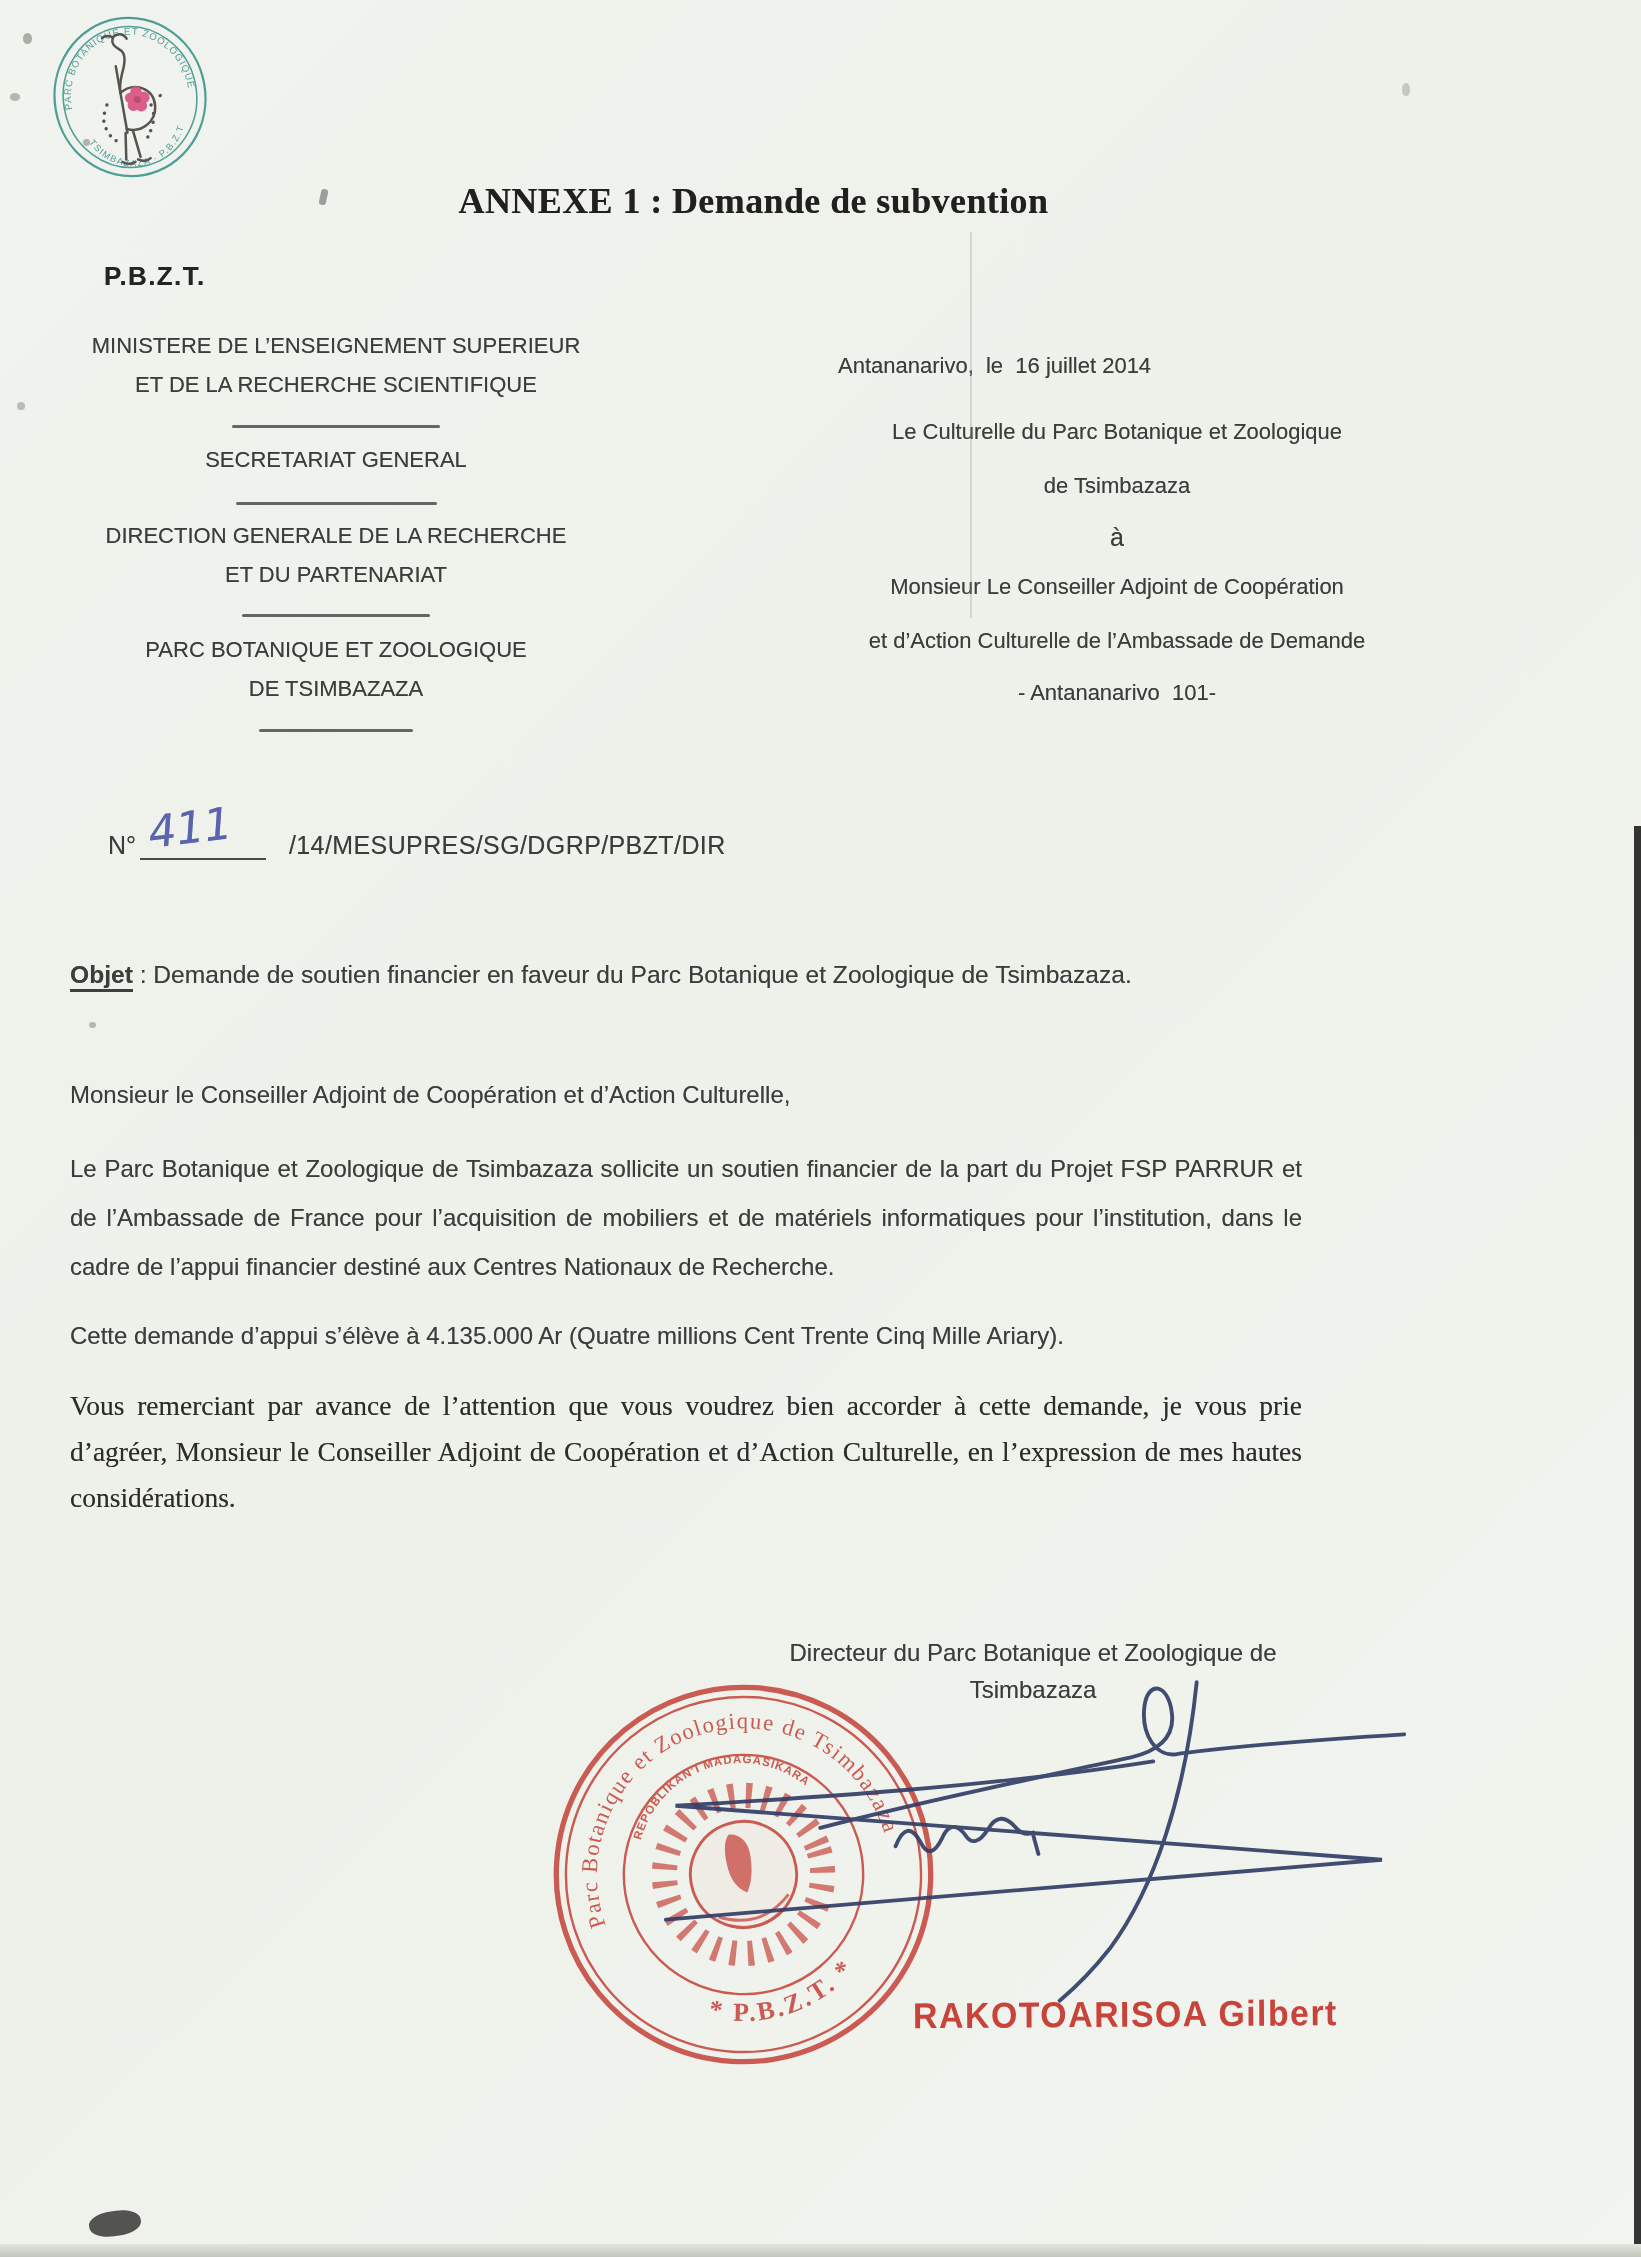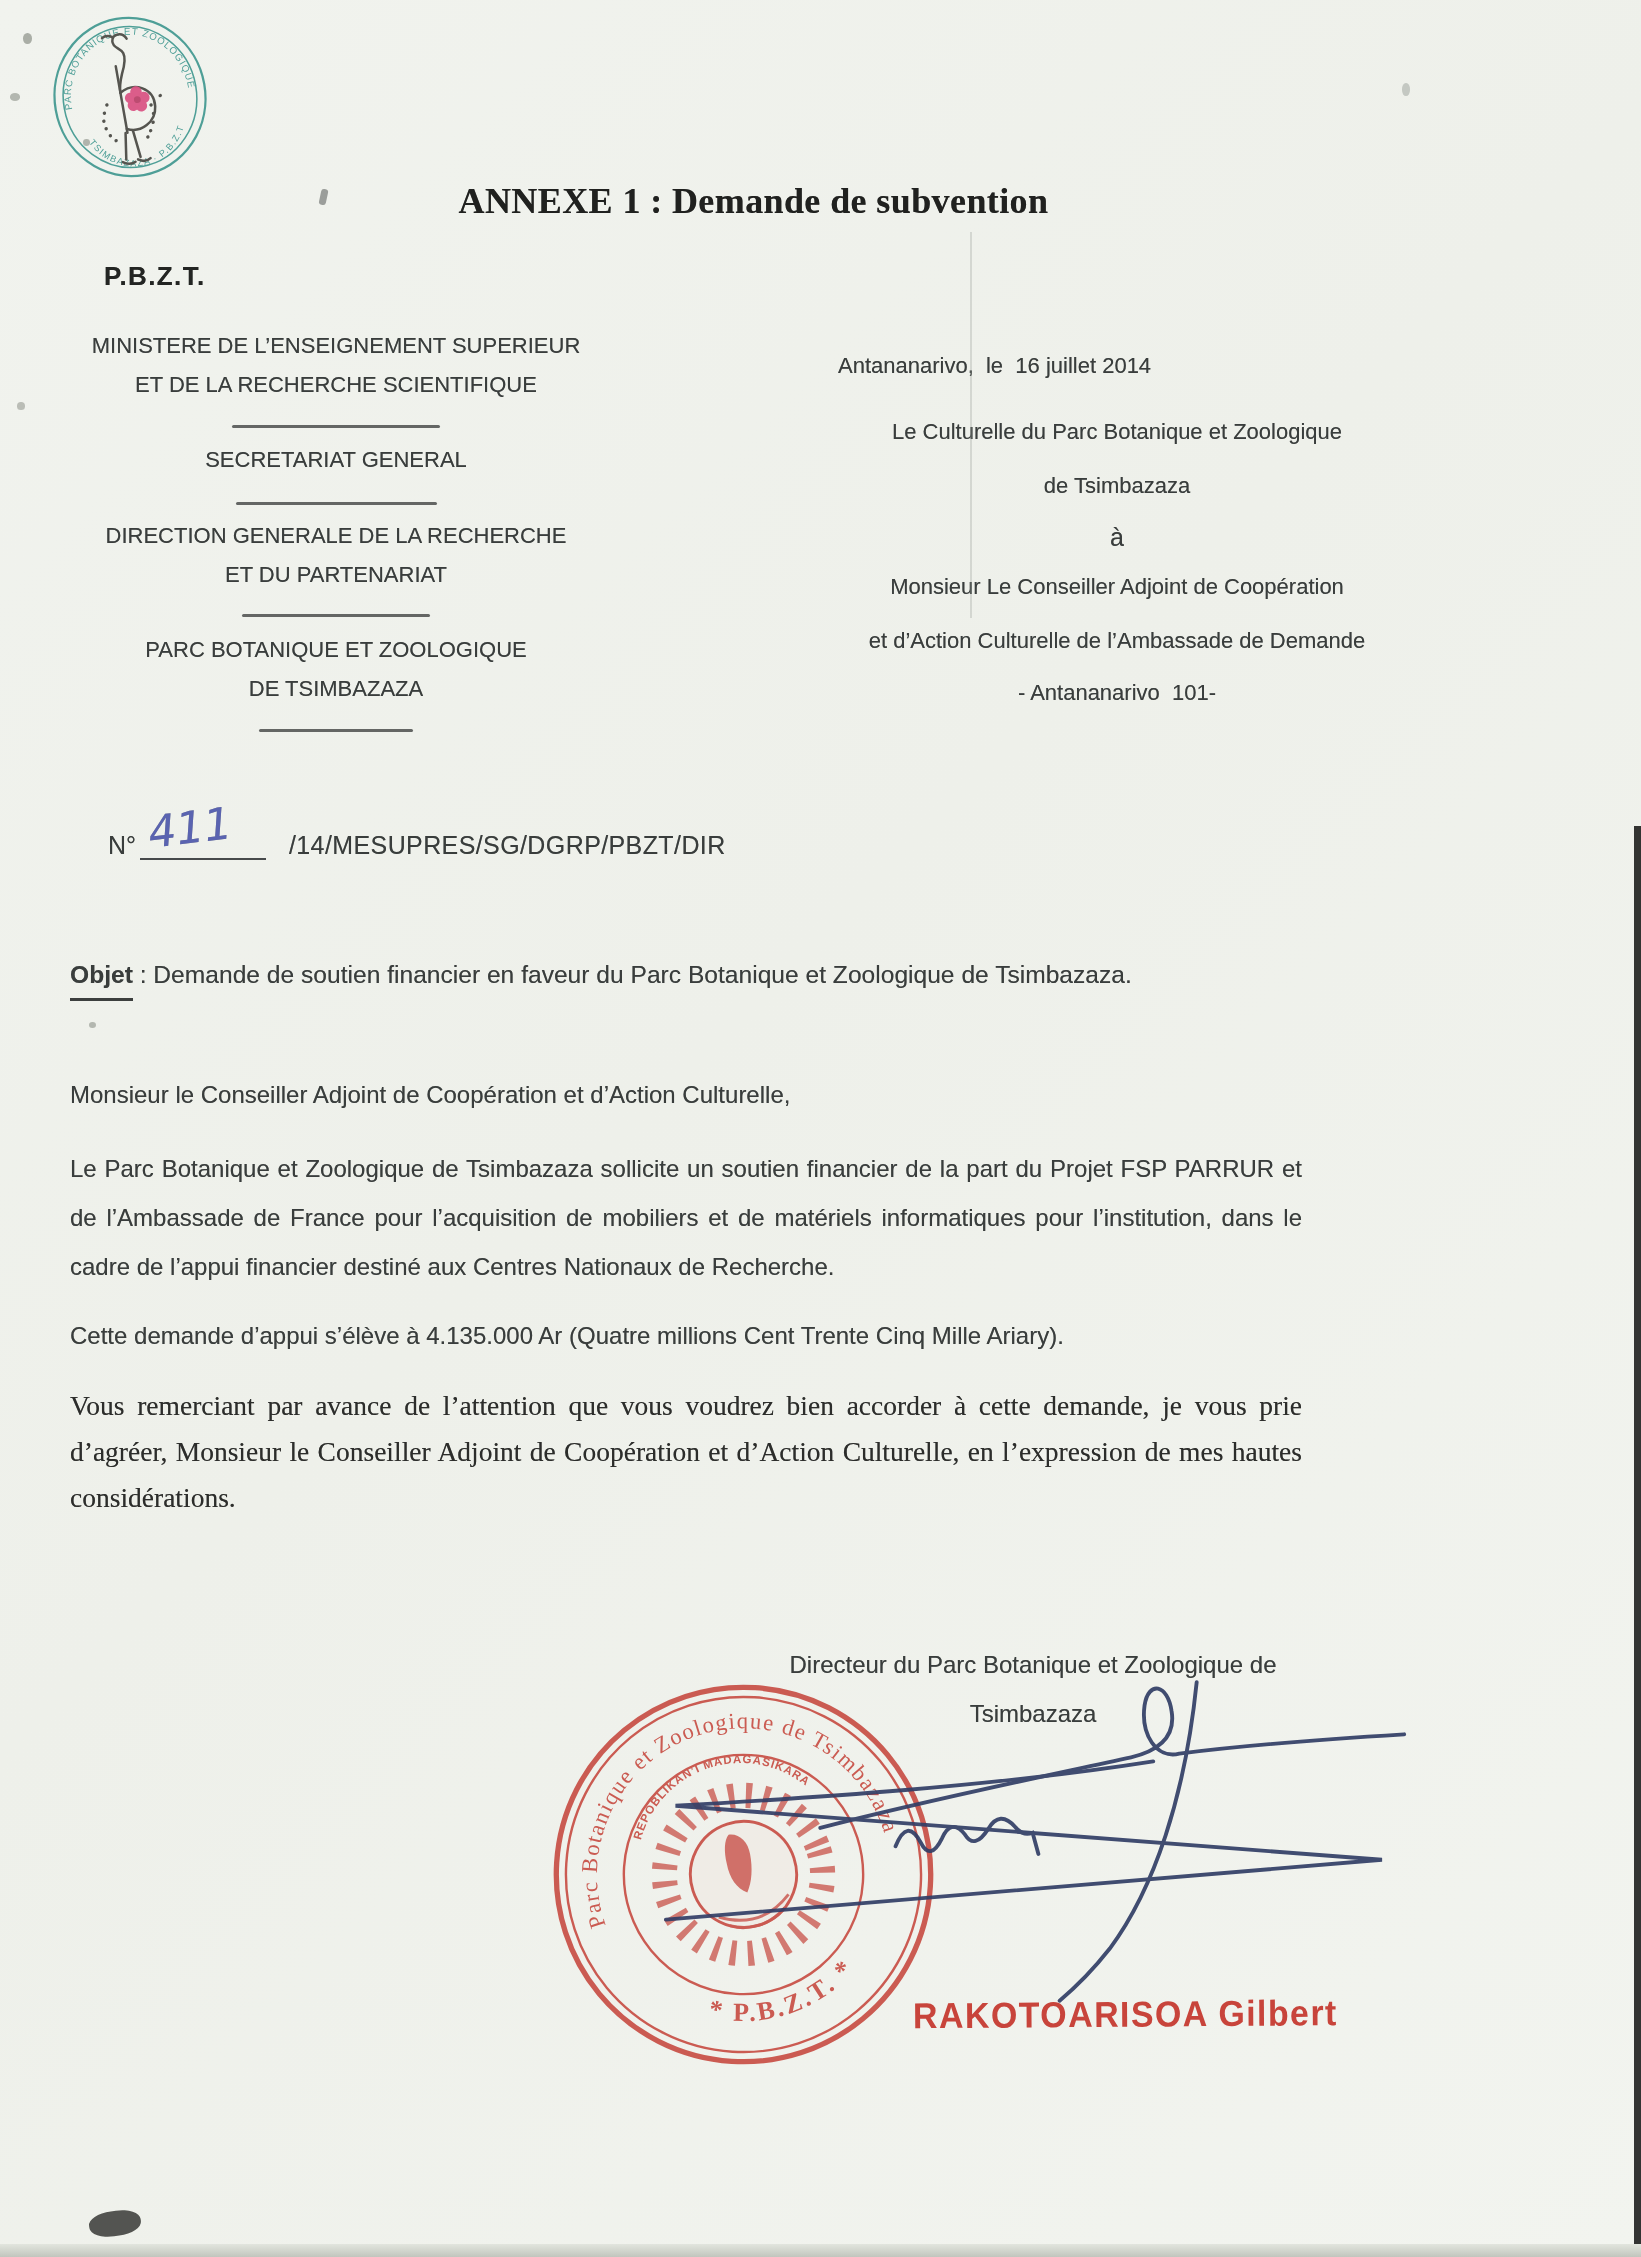--- a/index.html
+++ b/index.html
@@ -21,29 +21,29 @@
   .col-right .dateline{text-align:left;padding-left:37px;margin:0 0 31px 0;white-space:pre-wrap;}
   .col-right p{margin:0;}
   .a-word{font-size:25px;}
   
   .ref-line{left:108px;top:823px;display:flex;align-items:flex-end;font-size:25px;}
   .ref-blank{position:relative;width:126px;height:35px;border-bottom:2.9px solid #474a4b;margin-left:3.9px;}
   .hand-number{position:absolute;left:7.7px;top:-21px;font-family:"DejaVu Sans",sans-serif;font-style:italic;font-size:44px;color:#4e58ab;transform:rotate(-7deg);opacity:.92;}
   .ref-suffix{margin-left:23px;letter-spacing:0.4px;}
   
   .objet-line{left:70px;top:961px;width:1236px;font-size:24.6px;}
-  .objet-label{font-weight:bold;border-bottom:3.4px solid #3c3f3e;padding-bottom:10px;}
+  .objet-label{font-weight:bold;border-bottom:3.4px solid #3c3f3e;padding-bottom:1px;}
   .salutation{left:70px;top:1081px;width:1236px;font-size:24px;}
   .para{left:70px;width:1232px;font-size:24px;line-height:49px;text-align:justify;margin:0;}
   .para1{top:1144px;}
   .para2{top:1311px;}
   .para3{top:1383px;font-family:"Liberation Serif",serif;font-size:27.5px;line-height:46px;color:#2c2d2b;text-shadow:0 0 0.4px rgba(40,40,40,.5);}
   
   .closing{left:676px;top:1634px;width:714px;text-align:center;font-size:24px;line-height:37px;}
-  .closing p{margin:12px;}
+  .closing p{margin:0;}
   .name-stamp{left:913px;top:1995px;font-size:34px;font-weight:bold;letter-spacing:1.4px;color:#c5362c;transform:scaleY(1.06) rotate(-.4deg);opacity:.92;}
   
   .edge-right{left:1634px;top:826px;width:7.7px;height:1432px;background:#1e1f1e;opacity:.9;}
   .edge-bottom{left:0;top:2244px;width:1641px;height:13.5px;background:linear-gradient(#e2e5de,#bfc3bb);}
   .blob-bl{left:89px;top:2211px;width:52px;height:25px;background:#454743;border-radius:45%;transform:rotate(-8deg);opacity:.92;}
   .crease{left:970px;top:232px;width:1.9px;height:386px;background:rgba(150,155,148,.30);}
   .speck{border-radius:50%;}
   svg text{text-shadow:none;}
 </style>
 </head>

